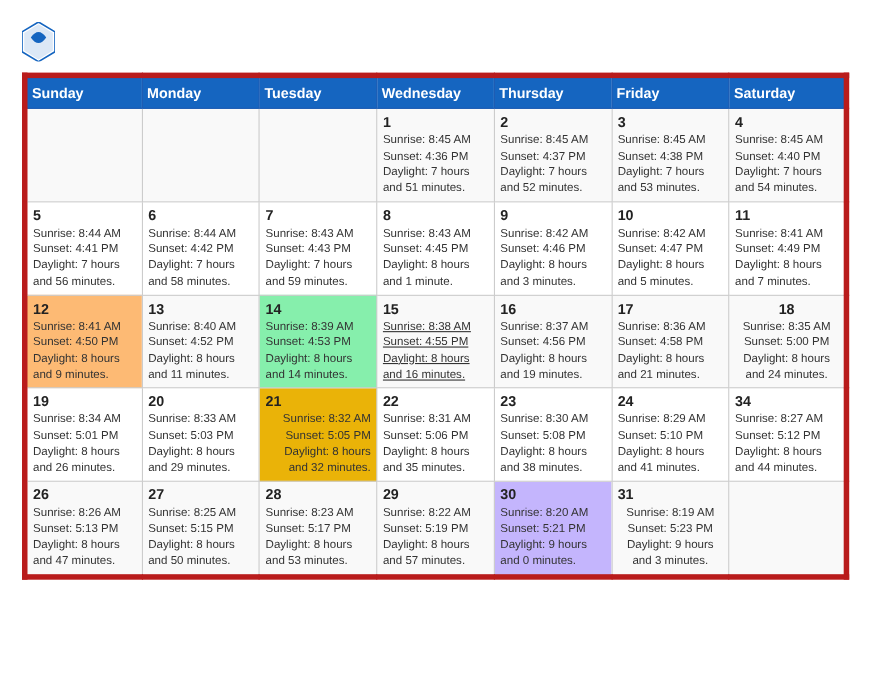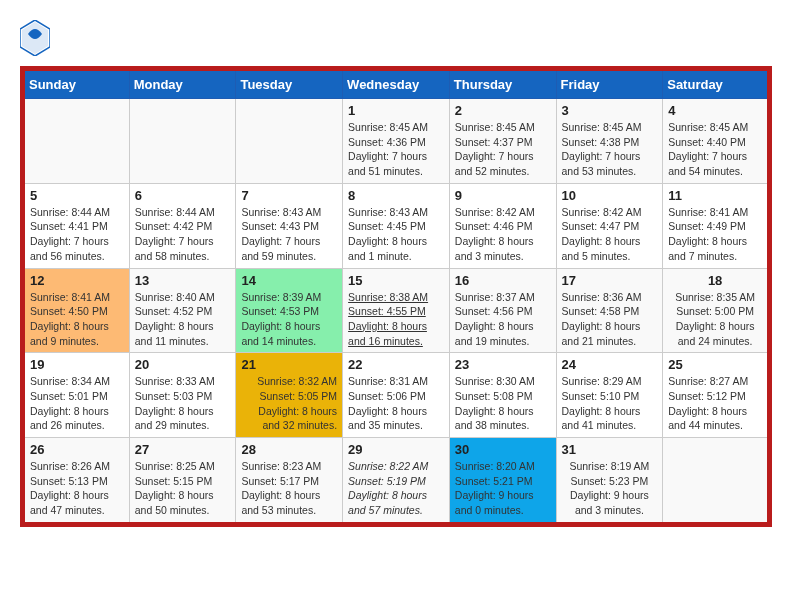--- a/index.html
+++ b/index.html
@@ -296,21 +296,21 @@
 and 38 minutes.</div>
         </td>
         <td style="background: rgb(255, 255, 255);">
           <span class="day-number">24</span>
           <div class="day-info" style="white-space: pre-line;">Sunrise: 8:29 AM
 Sunset: 5:10 PM
 Daylight: 8 hours
 and 41 minutes.</div>
         </td>
         <td style="background: rgb(255, 255, 255);">
-          <span class="day-number">25</span>
+          <span class="day-number">34</span>
           <div class="day-info" style="white-space: pre-line;">Sunrise: 8:27 AM
 Sunset: 5:12 PM
 Daylight: 8 hours
 and 44 minutes.</div>
         </td>
       </tr>
       <tr>
         <td style="background: rgb(249, 249, 249);">
           <span class="day-number">26</span>
           <div class="day-info" style="white-space: pre-line;">Sunrise: 8:26 AM
@@ -327,26 +327,26 @@
         </td>
         <td style="background: rgb(249, 249, 249);">
           <span class="day-number">28</span>
           <div class="day-info" style="white-space: pre-line;">Sunrise: 8:23 AM
 Sunset: 5:17 PM
 Daylight: 8 hours
 and 53 minutes.</div>
         </td>
         <td style="background: rgb(249, 249, 249);">
           <span class="day-number">29</span>
-          <div class="day-info" style="white-space: pre-line; font-style: italic;">Sunrise: 8:22 AM
+          <div class="day-info" style="white-space: pre-line;">Sunrise: 8:22 AM
 Sunset: 5:19 PM
 Daylight: 8 hours
 and 57 minutes.</div>
         </td>
-        <td style="background: #0ea5e9;">
+        <td style="background: #c4b5fd;">
           <span class="day-number">30</span>
           <div class="day-info" style="white-space: pre-line;">Sunrise: 8:20 AM
 Sunset: 5:21 PM
 Daylight: 9 hours
 and 0 minutes.</div>
         </td>
         <td style="background: rgb(249, 249, 249);">
           <span class="day-number">31</span>
           <div class="day-info" style="white-space: pre-line; text-align: center;">Sunrise: 8:19 AM
 Sunset: 5:23 PM

